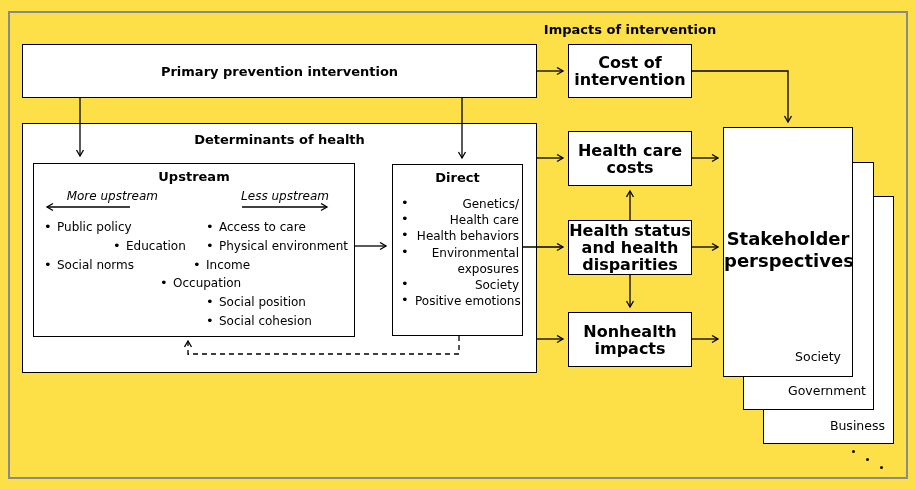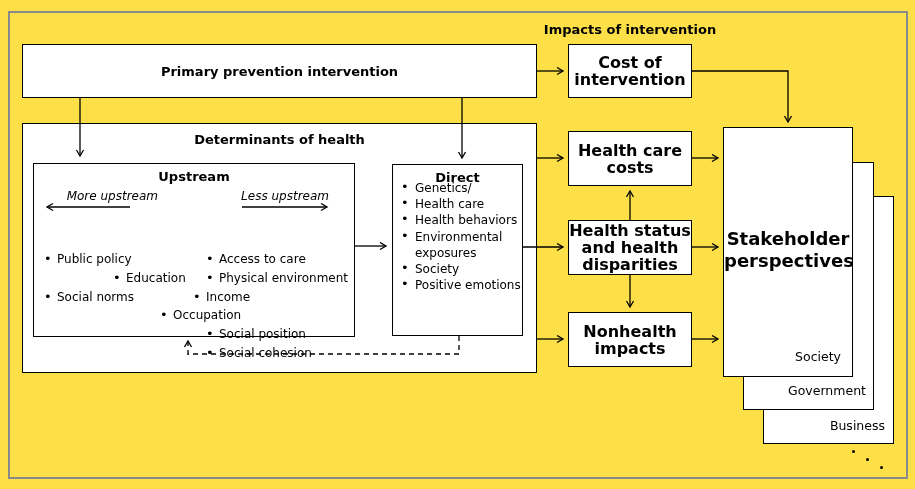--- a/index.html
+++ b/index.html
@@ -8,24 +8,24 @@
     font-family:"DejaVu Sans","Liberation Sans",sans-serif;color:#000;
     font-size:12px;
   }
   .frame{position:absolute;left:8px;top:11px;width:896px;height:464px;border:2px solid #8a8a8a;}
   .box{position:absolute;background:#fff;border:1.4px solid #000;box-sizing:border-box;}
   .center-flex{display:flex;flex-direction:column;align-items:center;justify-content:center;text-align:center;}
   .bold{font-weight:bold;}
   .t13{font-size:13px;}
   .t125{font-size:16px;line-height:17px;font-weight:bold;}
   .hdr{position:absolute;text-align:center;font-weight:bold;font-size:13px;}
-  .u-item{position:absolute;white-space:nowrap;font-size:12px;padding-left:13px;margin-top:32px;}
+  .u-item{position:absolute;white-space:nowrap;font-size:12px;padding-left:13px;}
   .u-item::before{content:"\2022";position:absolute;left:0;top:-1px;font-size:13px;}
   .axis-label{position:absolute;font-style:italic;font-size:12px;text-align:right;width:114px;}
-  .d-list{position:absolute;left:401px;top:180px;width:118px;}
+  .d-list{position:absolute;left:401px;top:196px;width:118px;text-align:right;}
   .d-line{position:relative;padding-left:14px;line-height:16.2px;white-space:nowrap;font-size:12px;}
   .d-line.b::before{content:"\2022";position:absolute;left:0;top:-1px;font-size:13px;}
   .layer-label{position:absolute;font-size:12.5px;white-space:nowrap;}
   .stk-title{position:absolute;left:0;right:0;top:100px;text-align:center;font-weight:bold;font-size:18px;line-height:22px;}
   .dot{position:absolute;width:3px;height:3px;border-radius:50%;background:#000;}
   svg.wires{position:absolute;left:0;top:0;pointer-events:none;}
 </style>
 </head>
 <body>
 

